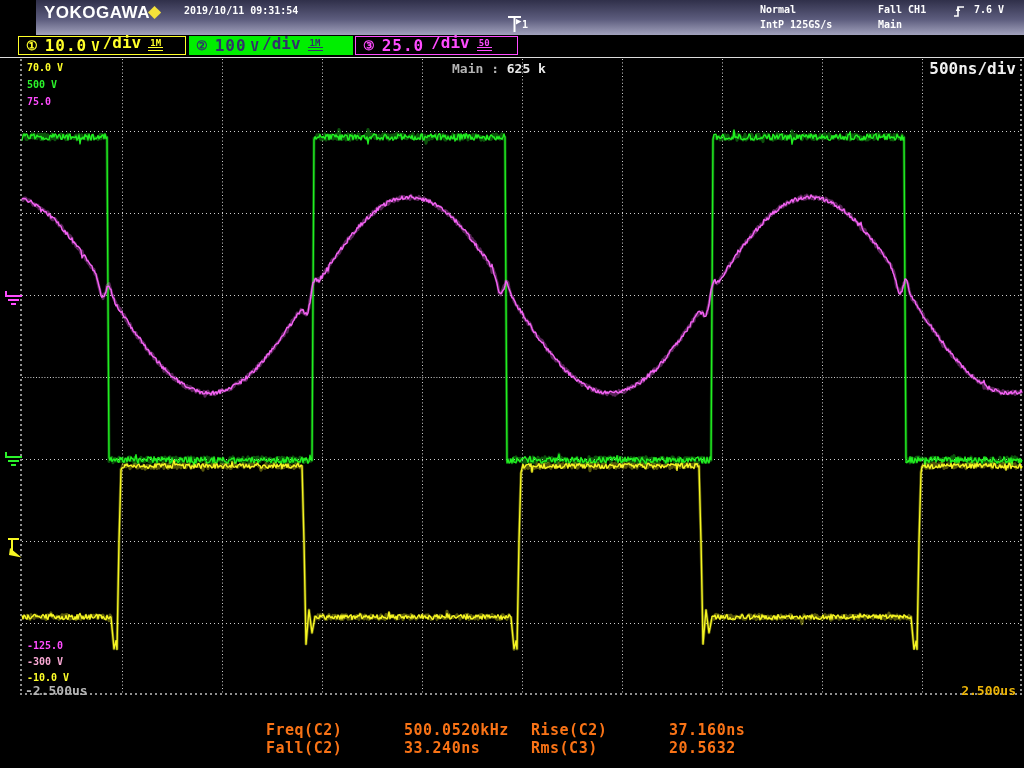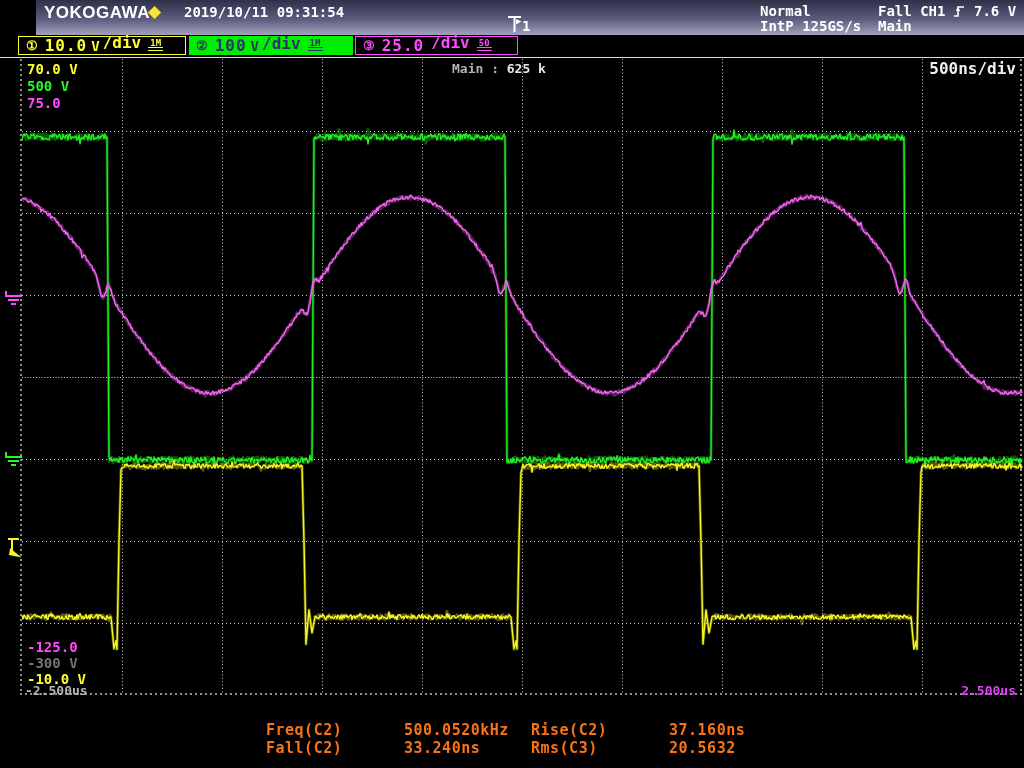--- a/index.html
+++ b/index.html
@@ -1,18 +1,18 @@
 <!DOCTYPE html>
 <html><head>
 <meta charset="utf-8">
 <style>
   html,body{margin:0;padding:0;background:#000;}
   #screen{position:relative;width:1024px;height:768px;background:#000;overflow:hidden;
           font-family:"DejaVu Sans Mono","Liberation Mono",monospace;}
-  .t{position:absolute;white-space:pre;font-weight:bold;font-size:14px;line-height:1.1;}
+  .t{position:absolute;white-space:pre;font-weight:bold;font-size:10px;line-height:1.1;}
   
   #header{position:absolute;left:0;top:0;width:1024px;height:35px;
           background:linear-gradient(to bottom,#30304a 0%,#5c5c7d 55%,#a2a2bd 100%);margin-left:36px;}
   #logo{left:8px;top:4px;font-family:"Liberation Sans",sans-serif;font-size:17px;color:#fff;letter-spacing:.5px;}
   #brand-diamond{left:112px;top:2px;font-size:17px;color:#f5e33a;font-family:"DejaVu Sans",sans-serif;}
   #datetime{left:148px;top:5px;color:#fff;}
   #status{left:8px;top:35px;color:#fff;font-size:12px;}
   #acqcount{left:486px;top:19px;color:#fff;}
   #trigmode{left:724px;top:4px;color:#fff;}
   #interp{left:724px;top:19px;color:#fff;}
@@ -147,24 +147,24 @@
       <polygon points="10,548 21.5,557.5 9,555" fill="#f6f622"></polygon>
     </g>
   </svg>
 
   <span class="t" style="left: 27px; top: 62px; color: rgb(255, 255, 41);">70.0 V</span>
   <span class="t" style="left: 27px; top: 79px; color: rgb(43, 243, 43);">500 V</span>
   <span class="t" style="left: 27px; top: 96px; color: rgb(255, 76, 255);">75.0</span>
   <span class="t" style="left: 452px; top: 62px; font-size: 13px; color: rgb(180, 180, 180);"><span>Main :</span> <span style="color:#e8e8e8">625 k</span></span>
   <span class="t" style="left: 900px; top: 60px; width: 116px; text-align: right; font-size: 16px; color: rgb(240, 240, 240);">500ns/div</span>
   <span class="t" style="left: 27px; top: 640px; color: rgb(255, 76, 255);">-125.0</span>
-  <span class="t" style="left: 27px; top: 656px; color: #737373;">-300 V</span>
+  <span class="t" style="left: 27px; top: 656px; color: #f9a8d4;">-300 V</span>
   <span class="t" style="left: 27px; top: 672px; color: rgb(255, 255, 41);">-10.0 V</span>
   <span class="t" style="left: 25px; top: 684px; font-size: 13px; color: rgb(180, 180, 180);">-2.500us</span>
-  <span class="t" style="left: 938px; top: 684px; width: 78px; text-align: right; font-size: 13px; color: #d946ef;">2.500us</span>
+  <span class="t" style="left: 938px; top: 684px; width: 78px; text-align: right; font-size: 13px; color: #eab308;">2.500us</span>
 
   <div>
     <span class="t meas" style="left:266px;top:722px">Freq(C2)</span>
     <span class="t meas" style="left:404px;top:722px">500.0520kHz</span>
     <span class="t meas" style="left:531px;top:722px">Rise(C2)</span>
     <span class="t meas" style="left:669px;top:722px">37.160ns</span>
     <span class="t meas" style="left:266px;top:740px">Fall(C2)</span>
     <span class="t meas" style="left:404px;top:740px">33.240ns</span>
     <span class="t meas" style="left:531px;top:740px">Rms(C3)</span>
     <span class="t meas" style="left:669px;top:740px">20.5632</span>

